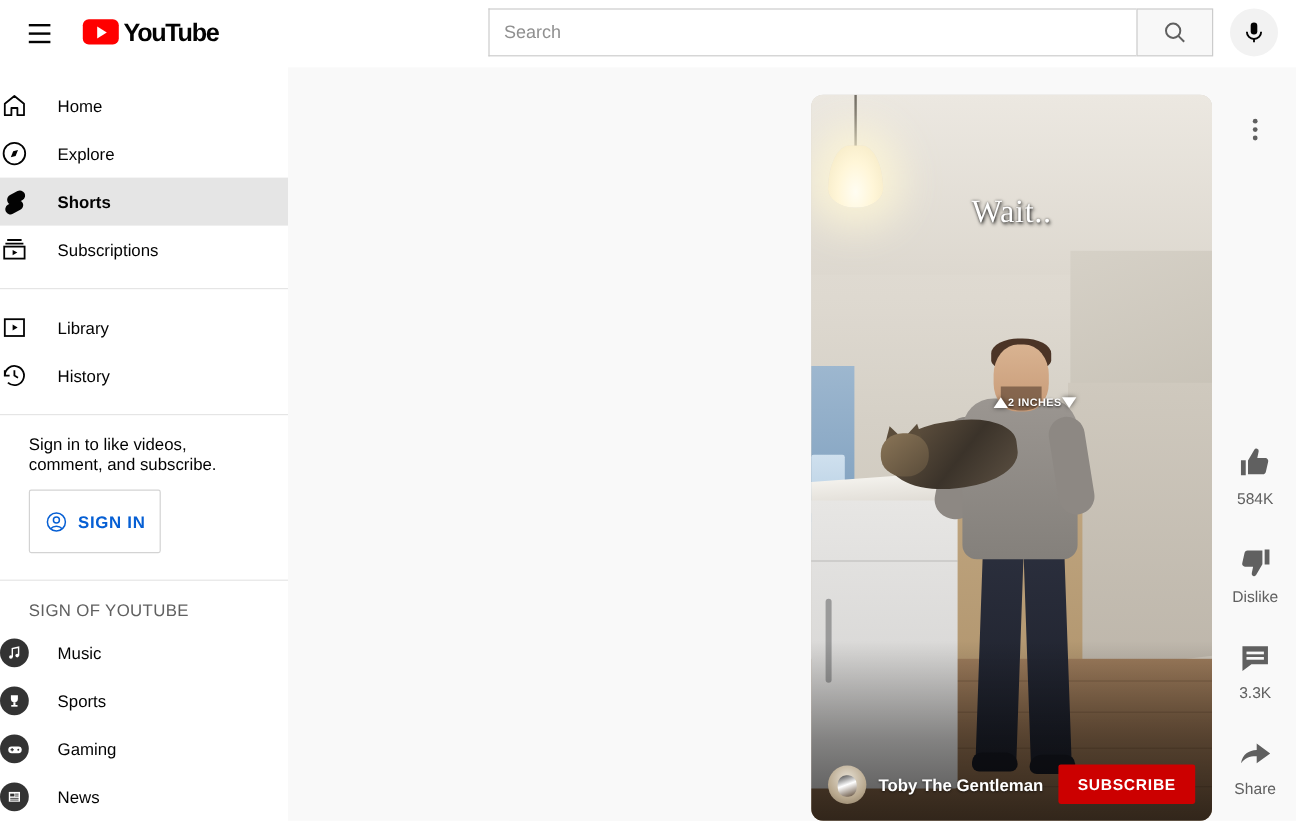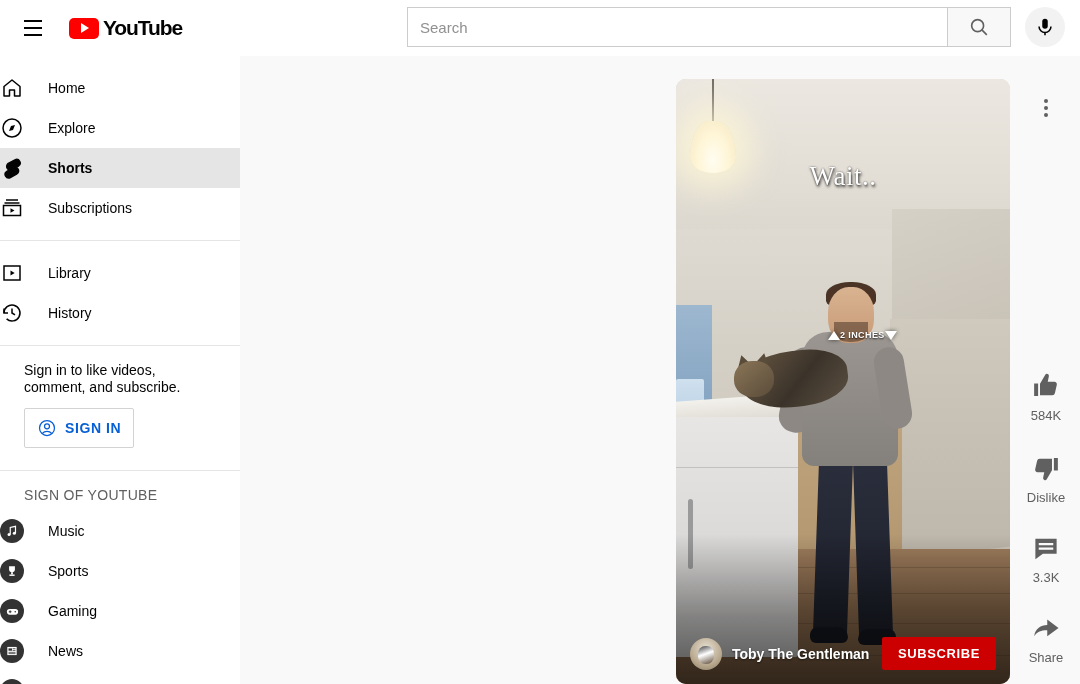--- a/index.html
+++ b/index.html
@@ -24,21 +24,21 @@
     margin-left: 13px;
     display: flex; flex-direction: column;
     align-items: center; justify-content: center;
     cursor: pointer;
   }
   #hamburger span {
     display: block; width: 18px; height: 2px;
     background: #030303; margin: 2.5px 0;
   }
   #logo {
-    display: flex; align-items: center;
+    display: flex; 
     margin-left: 16px; cursor: pointer;
   }
   #logo .yt-badge {
     width: 30px; height: 21px;
     background: #FF0000; border-radius: 5px;
     display: flex; align-items: center; justify-content: center;
     margin-right: 4px;
   }
   #logo .yt-badge i {
     display: block;
@@ -122,21 +122,21 @@
   .nav-item .nav-label { white-space: nowrap; }
 
   #signin-block { padding: 16px 24px 8px 24px; }
   #signin-text {
     font-size: 14px; line-height: 17px;
     color: #030303; margin-bottom: 12px;
     max-width: 170px;
   }
   #signin-btn {
     display: inline-flex; align-items: center;
-    height: 40px; padding: 12px 12px;
+    height: 53px; padding: 12px 12px;
     border: 1px solid #d3d3d3;
     border-radius: 2px;
     background: transparent;
     color: #065fd4;
     font-size: 14px; font-weight: bold;
     letter-spacing: 0.6px;
     cursor: pointer;
     font-family: "Liberation Sans", sans-serif;
   }
   #signin-btn .si-ico { margin-right: 8px; display: flex; }

